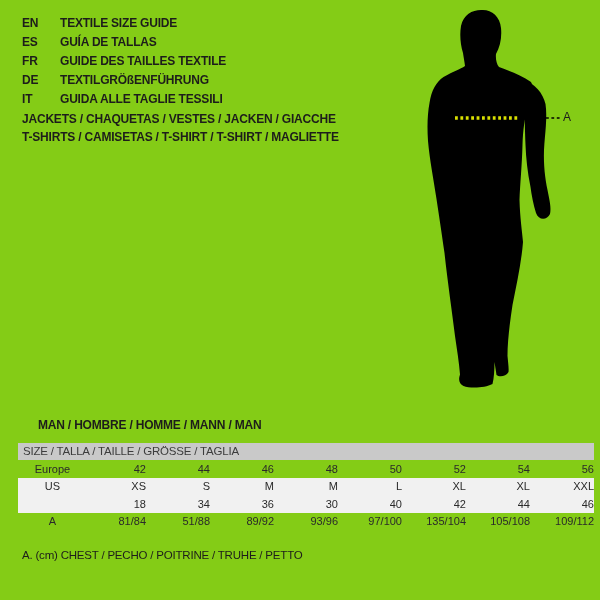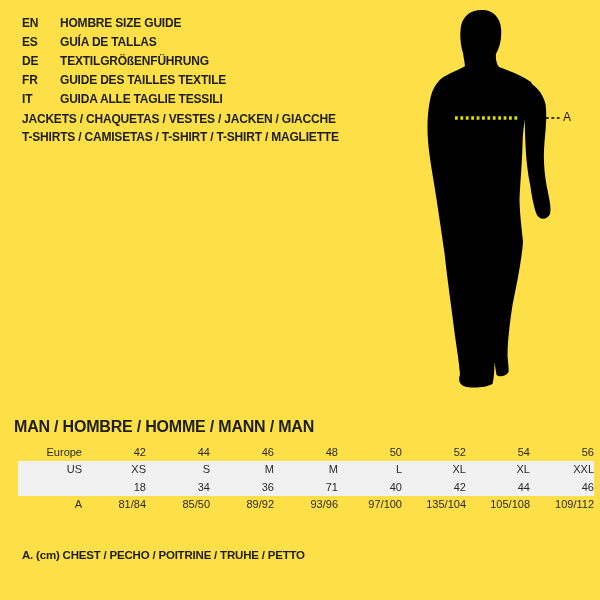--- a/index.html
+++ b/index.html
@@ -1,67 +1,67 @@
 <!DOCTYPE html>
 <html><head>
 <meta charset="utf-8">
 <style>
   html,body{margin:0;padding:0;background:#fff;}
   .canvas{
-    position:relative;width:600px;height:600px;background:#fde047;
+    position:relative;width:600px;height:600px;background:#84cc16;
     font-family:"Liberation Sans",sans-serif;color:#1d1d1b;overflow:hidden;
   }
   
   .lang-list{position:absolute;left:22px;top:13px;}
   .lang-row{display:flex;height:19px;align-items:center;
     font-weight:bold;font-size:12px;letter-spacing:-0.2px;white-space:nowrap;}
   .lang-code{width:38px;flex:0 0 38px;}
   
   .cat-lines{position:absolute;left:22px;top:110px;font-weight:bold;
     font-size:12px;line-height:18px;letter-spacing:-0.2px;white-space:nowrap;}
   
   .man-wrap{position:absolute;left:395px;top:0;width:185px;height:400px;}
   .measure-a{position:absolute;left:563px;top:110px;font-size:12px;font-weight:normal;}
   
-  .section-title{position:absolute;left:14px;top:418px;font-weight:bold;
-    font-size:16px;letter-spacing:-0.2px;white-space:nowrap;}
+  .section-title{position:absolute;left:38px;top:418px;font-weight:bold;
+    font-size:12px;letter-spacing:-0.2px;white-space:nowrap;}
   
   .size-table{position:absolute;left:18px;top:443px;width:576px;}
   .t-header{height:17px;background:#c9c9c9;font-size:11.5px;line-height:17px;
     padding-left:5px;color:#3c3c3c;letter-spacing:-0.2px;box-sizing:border-box;}
   .t-row{display:grid;grid-template-columns:64px repeat(8,1fr);
     height:17.5px;align-items:center;font-size:11px;color:#2a2a2a;}
   .t-row.shaded{background:#f1f1f1;}
-  .t-label{padding-left:5px;text-align:right;}
+  .t-label{padding-left:5px;text-align:center;}
   .t-cell{text-align:right;}
   
-  .footnote{position:absolute;left:22px;top:549px;font-weight:bold;
+  .footnote{position:absolute;left:22px;top:549px;font-weight:normal;
     font-size:11.5px;letter-spacing:-0.2px;white-space:nowrap;}
 </style>
 </head>
 <body>
 
 <div class="canvas">
 
   <div class="lang-list">
     <div class="lang-row">
       <span class="lang-code">EN</span>
-      <span class="lang-label">HOMBRE SIZE GUIDE</span>
+      <span class="lang-label">TEXTILE SIZE GUIDE</span>
     </div>
     <div class="lang-row">
       <span class="lang-code">ES</span>
       <span class="lang-label">GUÍA DE TALLAS</span>
     </div>
     <div class="lang-row">
+      <span class="lang-code">FR</span>
+      <span class="lang-label">GUIDE DES TAILLES TEXTILE</span>
+    </div>
+    <div class="lang-row">
       <span class="lang-code">DE</span>
       <span class="lang-label">TEXTILGRÖßENFÜHRUNG</span>
-    </div>
-    <div class="lang-row">
-      <span class="lang-code">FR</span>
-      <span class="lang-label">GUIDE DES TAILLES TEXTILE</span>
     </div>
     <div class="lang-row">
       <span class="lang-code">IT</span>
       <span class="lang-label">GUIDA ALLE TAGLIE TESSILI</span>
     </div>
   </div>
 
   <div class="cat-lines">
     <div>JACKETS / CHAQUETAS / VESTES / JACKEN / GIACCHE</div>
     <div>T-SHIRTS / CAMISETAS / T-SHIRT / T-SHIRT / MAGLIETTE</div>
@@ -108,20 +108,21 @@
       C 130 130 129.5 118 130 108
       C 129 95 127 85 128 79 Z"></path>
     <line x1="60" y1="118" x2="123" y2="118" stroke="#d9e000" stroke-width="3.5" stroke-dasharray="2.8 2.6"></line>
     <line x1="151" y1="118" x2="166" y2="118" stroke="#000000" stroke-width="1.6" stroke-dasharray="2.8 2.6"></line>
   </svg>
   <span class="measure-a">A</span>
 
   <div class="section-title">MAN / HOMBRE / HOMME / MANN / MAN</div>
 
   <div class="size-table">
+    <div class="t-header">SIZE / TALLA / TAILLE / GRÖSSE / TAGLIA</div>
 
     <div class="t-row">
       <div class="t-label">Europe</div>
       <div class="t-cell">42</div>
       <div class="t-cell">44</div>
       <div class="t-cell">46</div>
       <div class="t-cell">48</div>
       <div class="t-cell">50</div>
       <div class="t-cell">52</div>
       <div class="t-cell">54</div>
@@ -138,31 +139,31 @@
       <div class="t-cell">XL</div>
       <div class="t-cell">XL</div>
       <div class="t-cell">XXL</div>
     </div>
 
     <div class="t-row shaded">
       <div class="t-label"></div>
       <div class="t-cell">18</div>
       <div class="t-cell">34</div>
       <div class="t-cell">36</div>
-      <div class="t-cell">71</div>
+      <div class="t-cell">30</div>
       <div class="t-cell">40</div>
       <div class="t-cell">42</div>
       <div class="t-cell">44</div>
       <div class="t-cell">46</div>
     </div>
 
     <div class="t-row">
       <div class="t-label">A</div>
       <div class="t-cell">81/84</div>
-      <div class="t-cell">85/50</div>
+      <div class="t-cell">51/88</div>
       <div class="t-cell">89/92</div>
       <div class="t-cell">93/96</div>
       <div class="t-cell">97/100</div>
       <div class="t-cell">135/104</div>
       <div class="t-cell">105/108</div>
       <div class="t-cell">109/112</div>
     </div>
   </div>
 
   <div class="footnote">A. (cm) CHEST / PECHO / POITRINE / TRUHE / PETTO</div>

